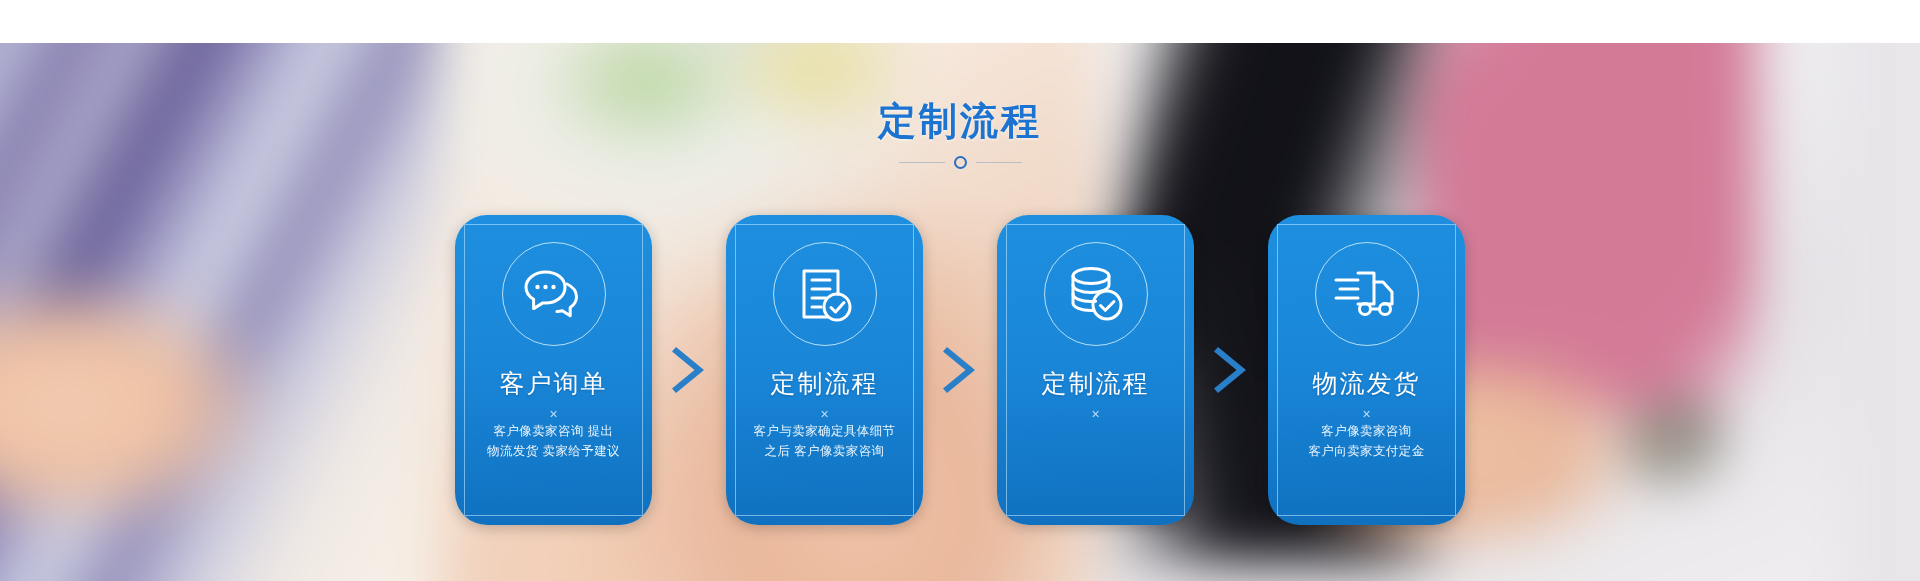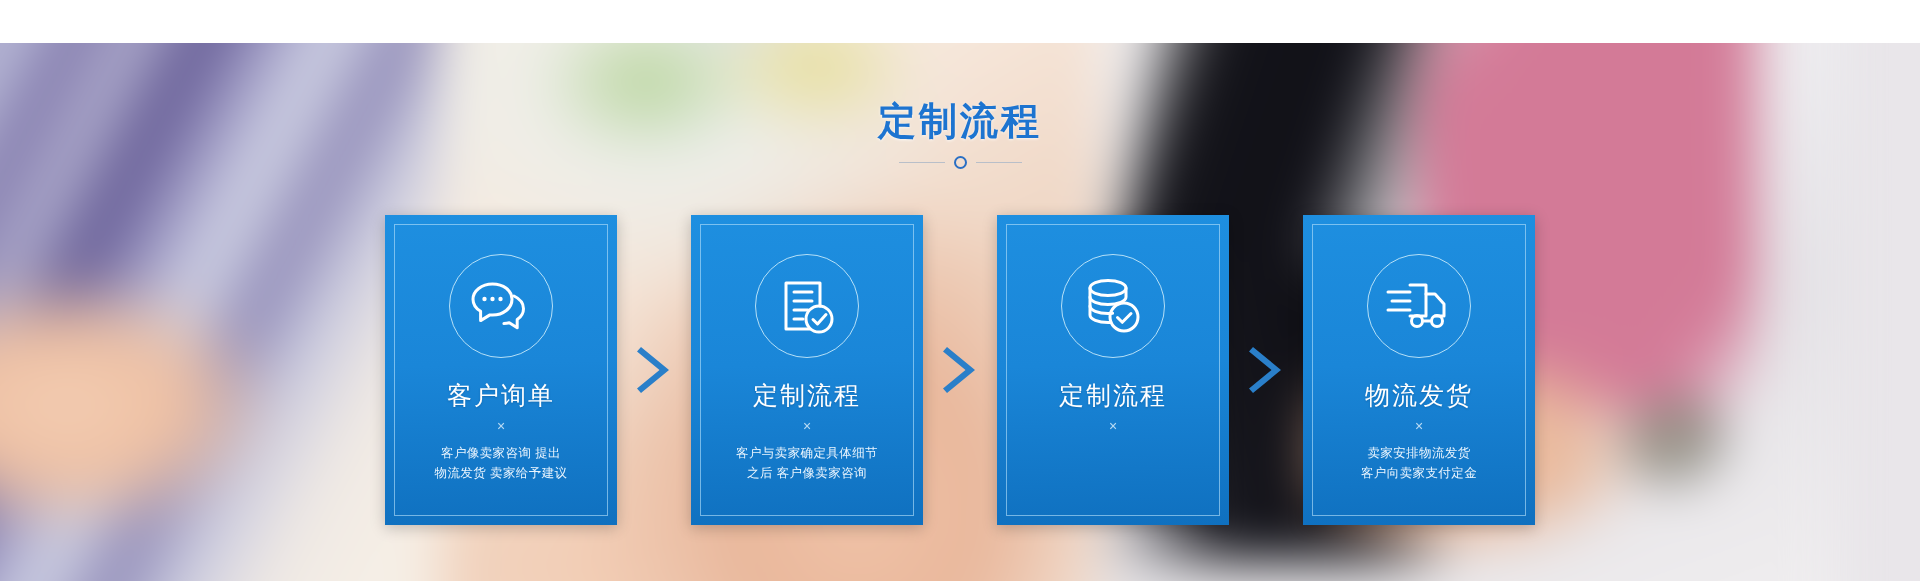--- a/index.html
+++ b/index.html
@@ -176,26 +176,27 @@
     width: 1920px;
     height: 320px;
     display: flex;
     align-items: flex-start;
     justify-content: center;
     z-index: 5;
   }
 
   .card {
     position: relative;
-    width: 232px;
+    width: 197px;
     height: 310px;
     background: linear-gradient(178deg, #1e8fe0 0%, #1a86d8 48%, #0f70bf 100%);
     box-shadow: 0 3px 14px rgba(0,0,0,0.22);
-    padding: 14px;
+    padding: 2px;
     flex: 0 0 auto;
+    border-radius: 32px;
   }
   .card-inner {
     position: absolute;
     left: 9px; top: 9px; right: 9px; bottom: 9px;
     border: 1px solid rgba(180,225,250,0.62);
     pointer-events: none;
   }
   .card-body {
     position: relative;
     height: 100%;
@@ -225,21 +226,20 @@
     font-weight: normal;
     text-shadow: 0 1px 2px rgba(0,40,80,0.25);
   }
   .card-x {
     margin-top: 9px;
     font-size: 14px;
     color: rgba(223,240,252,0.82);
     line-height: 1;
   }
   .card-desc {
-    margin-top: 10px;
     font-size: 12.5px;
     color: #eaf5fe;
     line-height: 1.62;
     text-align: center;
     letter-spacing: 0.4px;
   }
 
   .arrow {
     flex: 0 0 auto;
     width: 74px;
@@ -369,20 +369,20 @@
             <path d="M24 5h16v31H24"></path>
             <path d="M40 14h9l9 10v12h-9"></path>
             <circle cx="31" cy="41" r="5.5"></circle>
             <circle cx="51" cy="41" r="5.5"></circle>
             <path d="M36.5 41h9"></path>
           </svg>
         </div>
         <div class="card-title">物流发货</div>
         <div class="card-x">×</div>
         <div class="card-desc">
-          <div>卖家安排物流发货</div>
+          <div>客户像卖家咨询</div>
           <div>客户向卖家支付定金</div>
         </div>
       </div>
     </div>
 
   </div>
 </div>
 
 </body></html>

